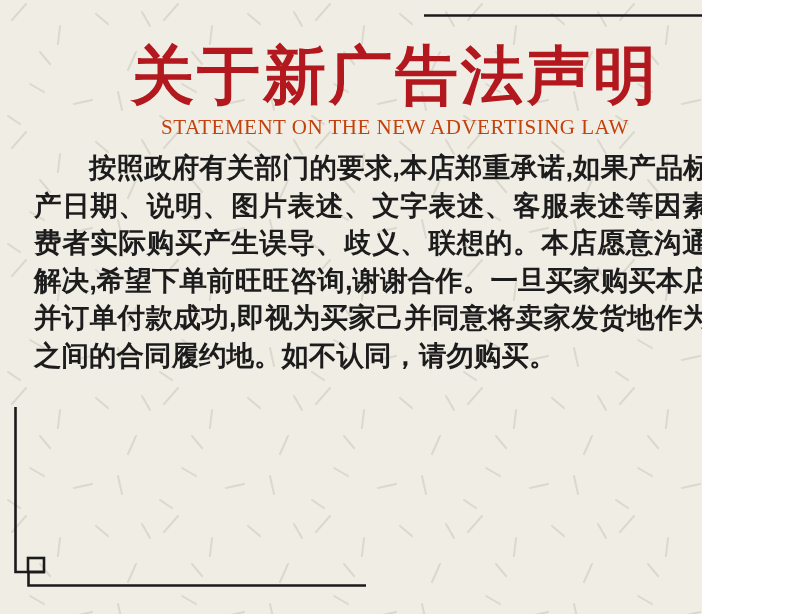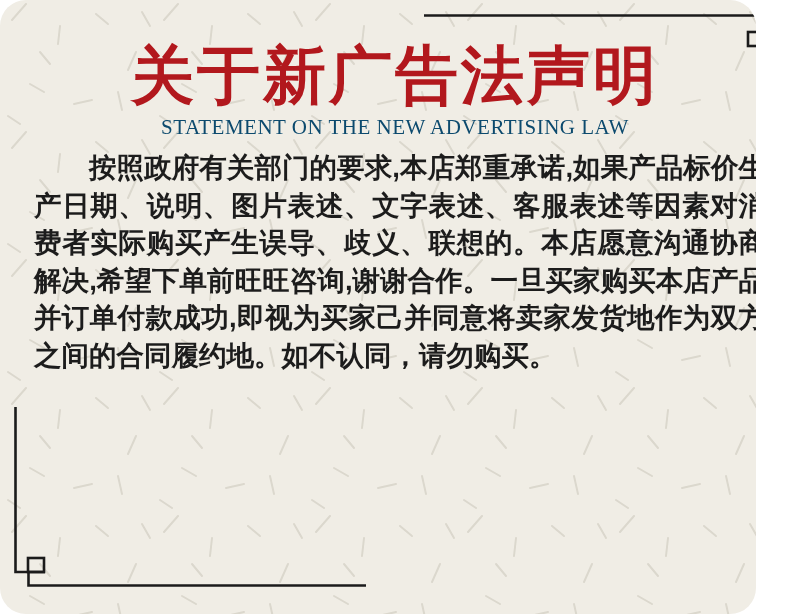--- a/index.html
+++ b/index.html
@@ -1,43 +1,42 @@
 <!DOCTYPE html>
 <html><head>
 <meta charset="utf-8">
 <style>
   html,body{margin:0;padding:0;background:#ffffff;}
   .canvas{
     position:relative;
-    width:756px;height:614px;
+    width:702px;height:614px;
     background:#f0ede5;
     overflow:hidden;
     font-family:"Liberation Sans", sans-serif;
-    border-radius:26px;
   }
   .texture{position:absolute;left:0;top:0;width:790px;height:614px;pointer-events:none;}
   .decor{position:absolute;pointer-events:none;}
   .decor-tr{left:420px;top:0;width:370px;height:210px;}
   .decor-bl{left:0;top:395px;width:380px;height:210px;}
   .header{position:absolute;top:42px;left:0;width:790px;text-align:center;}
   .title{
     margin:0;
     font-size:63px;
     line-height:66px;
     font-weight:700;
     color:#b2181d;
     letter-spacing:3px;
   }
   .subtitle{
     margin:8px 0 4px 0;
     font-family:"Liberation Serif", serif;
     font-size:21px;
     line-height:22px;
     font-weight:400;
-    color:#0c4a6e;
+    color:#c2410c;
     letter-spacing:0.5px;
   }
   .body-text{
     position:absolute;
     top:149px;left:34px;
     width:732px;
   }
   .body-text p{
     margin:0;
     font-size:27.5px;

